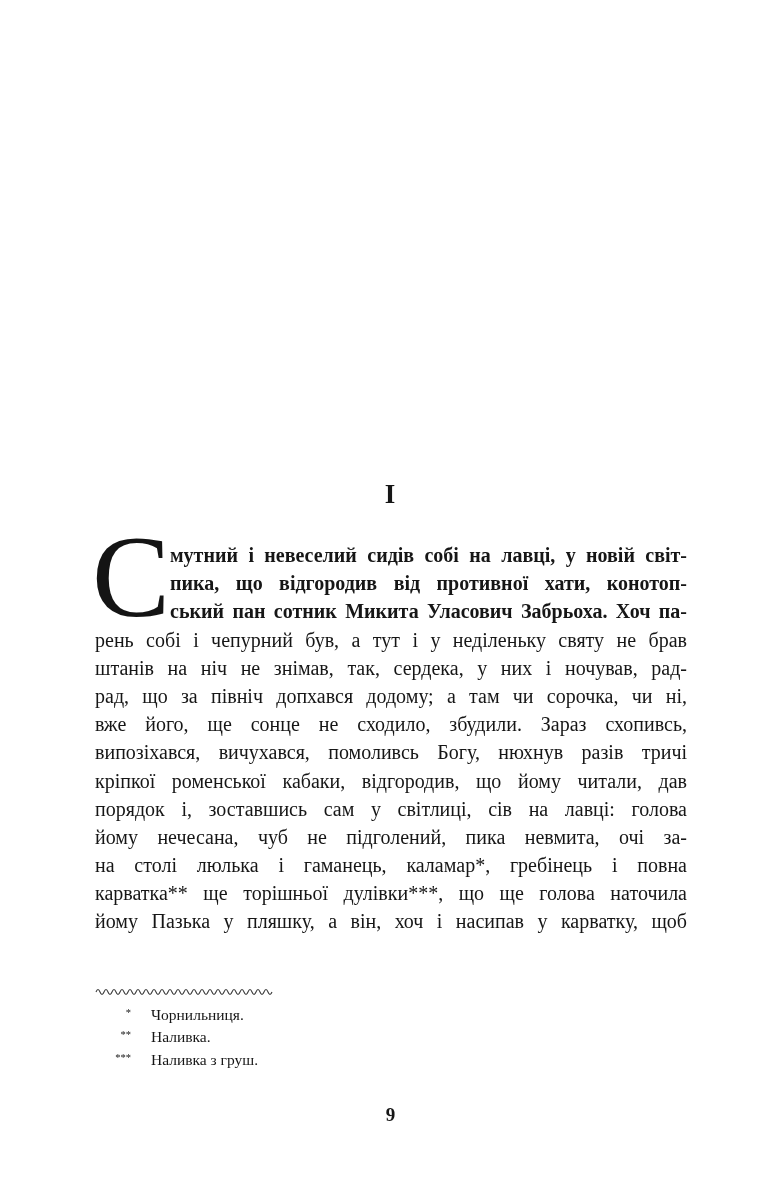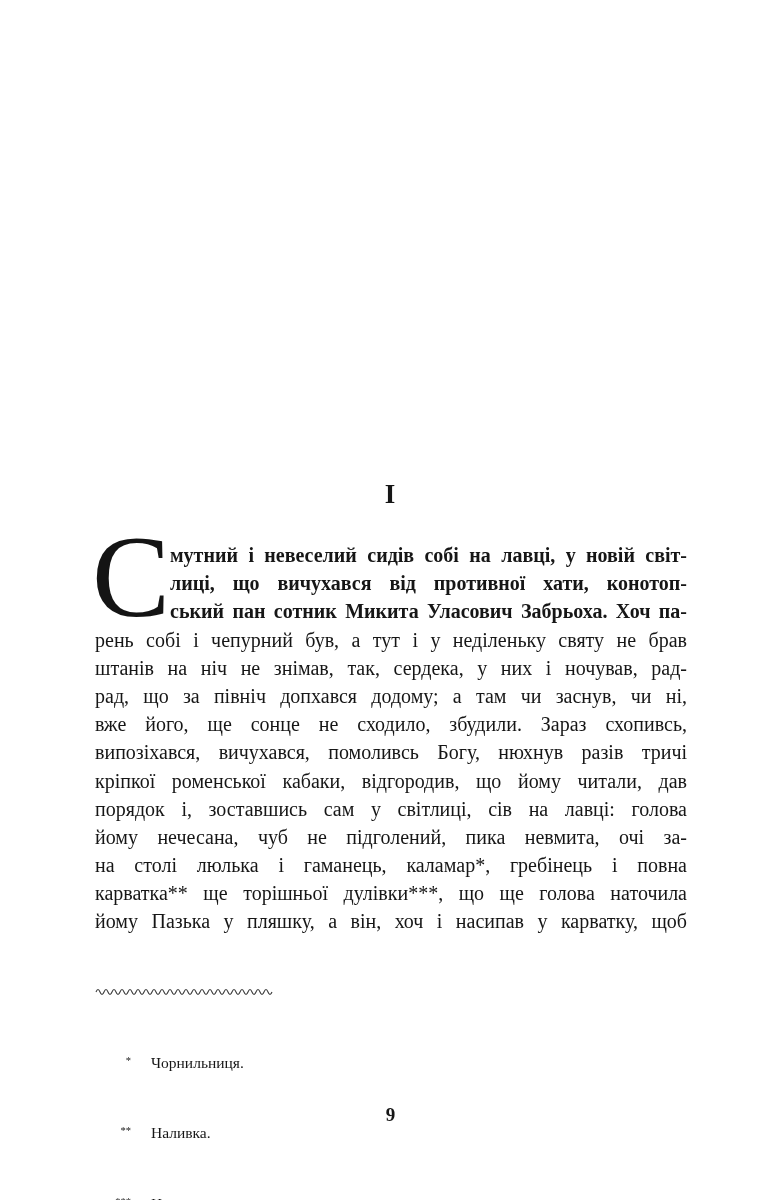--- a/index.html
+++ b/index.html
@@ -72,21 +72,20 @@
   .fn-marker {
     flex: 0 0 36px;
     width: 36px;
     text-align: right;
     font-size: 10.5px;
     position: relative;
     top: -4px;
   }
   .fn-text {
     padding-left: 20px;
-    margin-top: 48px;
   }
   .page-number {
     position: absolute;
     top: 1104px;
     left: 0;
     width: 100%;
     text-align: center;
     font-size: 19px;
     font-weight: 700;
   }
@@ -94,25 +93,25 @@
 </head>
 <body>
 
 <div class="page">
 
   <div class="chapter-heading">I</div>
 
   <div class="body-text">
     <span class="drop-cap">С</span>
     <div class="line indent">мутний і невеселий сидів собі на лавці, у новій світ-</div>
-    <div class="line indent">лиці, що вичухався від противної хати, конотоп-</div>
+    <div class="line indent">пика, що відгородив від противної хати, конотоп-</div>
     <div class="line indent">ський пан сотник Микита Уласович Забрьоха. Хоч па-</div>
     <div class="line">рень собі і чепурний був, а тут і у неділеньку святу не брав</div>
     <div class="line">штанів на ніч не знімав, так, сердека, у них і ночував, рад-</div>
-    <div class="line">рад, що за північ допхався додому; а там чи заснув, чи ні,</div>
+    <div class="line">рад, що за північ допхався додому; а там чи сорочка, чи ні,</div>
     <div class="line">вже його, ще сонце не сходило, збудили. Зараз схопивсь,</div>
     <div class="line">випозіхався, вичухався, помоливсь Богу, нюхнув разів тричі</div>
     <div class="line">кріпкої роменської кабаки, відгородив, що йому читали, дав</div>
     <div class="line">порядок і, зоставшись сам у світлиці, сів на лавці: голова</div>
     <div class="line">йому нечесана, чуб не підголений, пика невмита, очі за-</div>
     <div class="line">на столі люлька і гаманець, каламар*, гребінець і повна</div>
     <div class="line">карватка** ще торішньої дулівки***, що ще голова наточила</div>
     <div class="line">йому Пазька у пляшку, а він, хоч і насипав у карватку, щоб</div>
   </div>
 

